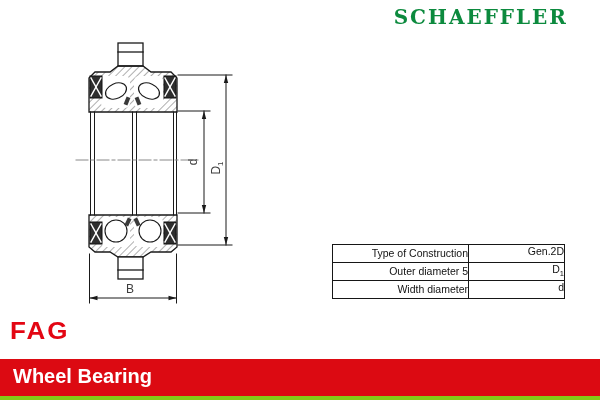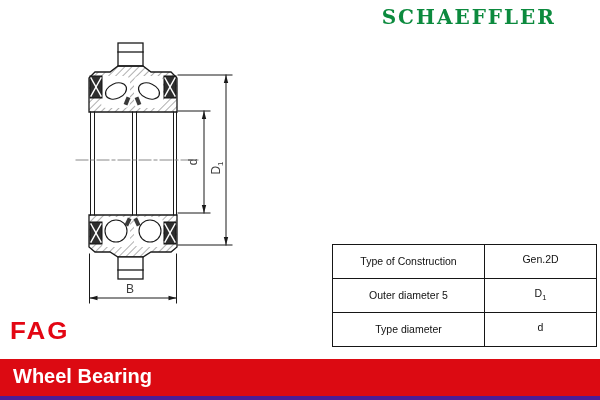--- a/index.html
+++ b/index.html
@@ -1,46 +1,46 @@
 <!DOCTYPE html>
 <html style="--brand-green: #0c8a3e; --brand-red: #e30613; --bar-red: #dc0a12;"><head>
 <meta charset="utf-8">
 <style>
   html,body{margin:0;padding:0;background:#fff;}
   .page{position:relative;width:600px;height:400px;background:#ffffff;overflow:hidden;
         font-family:"Liberation Sans",sans-serif;}
 
   
-  .schaeffler{position:absolute;top:5px;right:44px;
+  .schaeffler{position:absolute;top:5px;right:32px;
               font-family:"DejaVu Serif",serif;font-weight:bold;font-size:20px;
               letter-spacing:2px;color:var(--brand-green,#0c8a3e);}
 
   
   .drawing{position:absolute;left:0;top:0;width:600px;height:400px;}
 
   
   .specs{position:absolute;left:332px;top:244px;width:230px;
          border-collapse:collapse;table-layout:fixed;
          font-size:10.5px;color:#111;}
-  .specs td{border:1px solid #161616;text-align:center;vertical-align:middle;
-            height:13px;padding:8px;line-height:13px;}
+  .specs td{border:1px solid #161616;text-align:right;vertical-align:middle;
+            height:13px;padding:0;line-height:13px;}
   .specs td.l{width:135px;}
   .specs td.v{width:95px;}
   .specs sub{font-size:7.5px;}
 
   
   .fag{position:absolute;left:10px;top:317px;
        font-weight:bold;font-size:26px;letter-spacing:2px;
        color:var(--brand-red,#e30613);
        transform:scaleY(0.92);transform-origin:top left;}
 
   
   .bar{position:absolute;left:0;right:0;top:359px;bottom:0;
        background:var(--bar-red,#dc0a12);
-       border-bottom:4px solid #4c1d95;box-sizing:border-box;
+       border-bottom:4px solid #84cc16;box-sizing:border-box;
        display:flex;align-items:center;}
   .bar span{color:#ffffff;font-weight:bold;font-size:20px;
             padding-left:13px;padding-bottom:2px;}
 </style>
 </head>
 <body>
 
 <div class="page">
 
   <div class="schaeffler">SCHAEFFLER</div>
@@ -145,21 +145,21 @@
     <tbody>
       <tr>
         <td class="l">Type of Construction</td>
         <td class="v"><span>Gen.2D</span><sub></sub></td>
       </tr>
       <tr>
         <td class="l">Outer diameter 5</td>
         <td class="v"><span>D</span><sub>1</sub></td>
       </tr>
       <tr>
-        <td class="l">Type diameter</td>
+        <td class="l">Width diameter</td>
         <td class="v"><span>d</span><sub></sub></td>
       </tr>
     </tbody>
   </table>
 
   <div class="fag">FAG</div>
 
   <div class="bar">
     <span>Wheel Bearing</span>
   </div>

